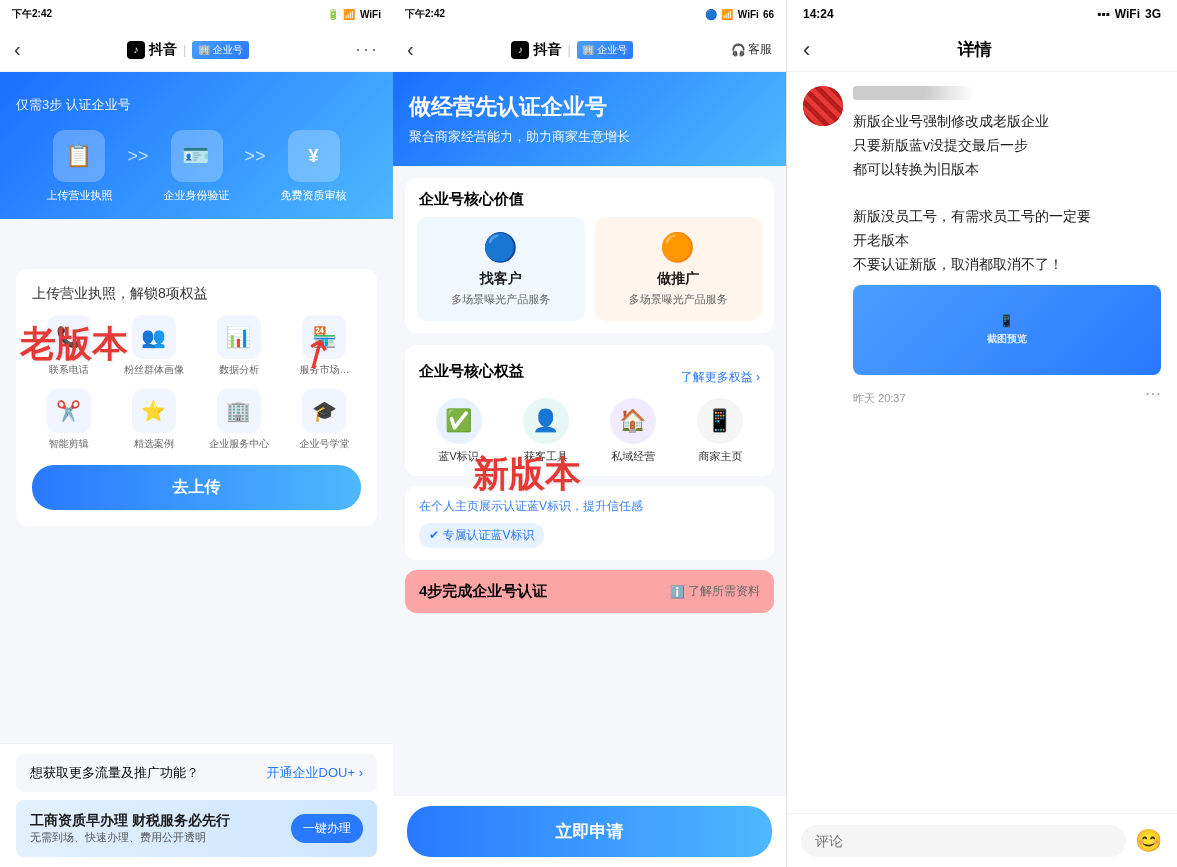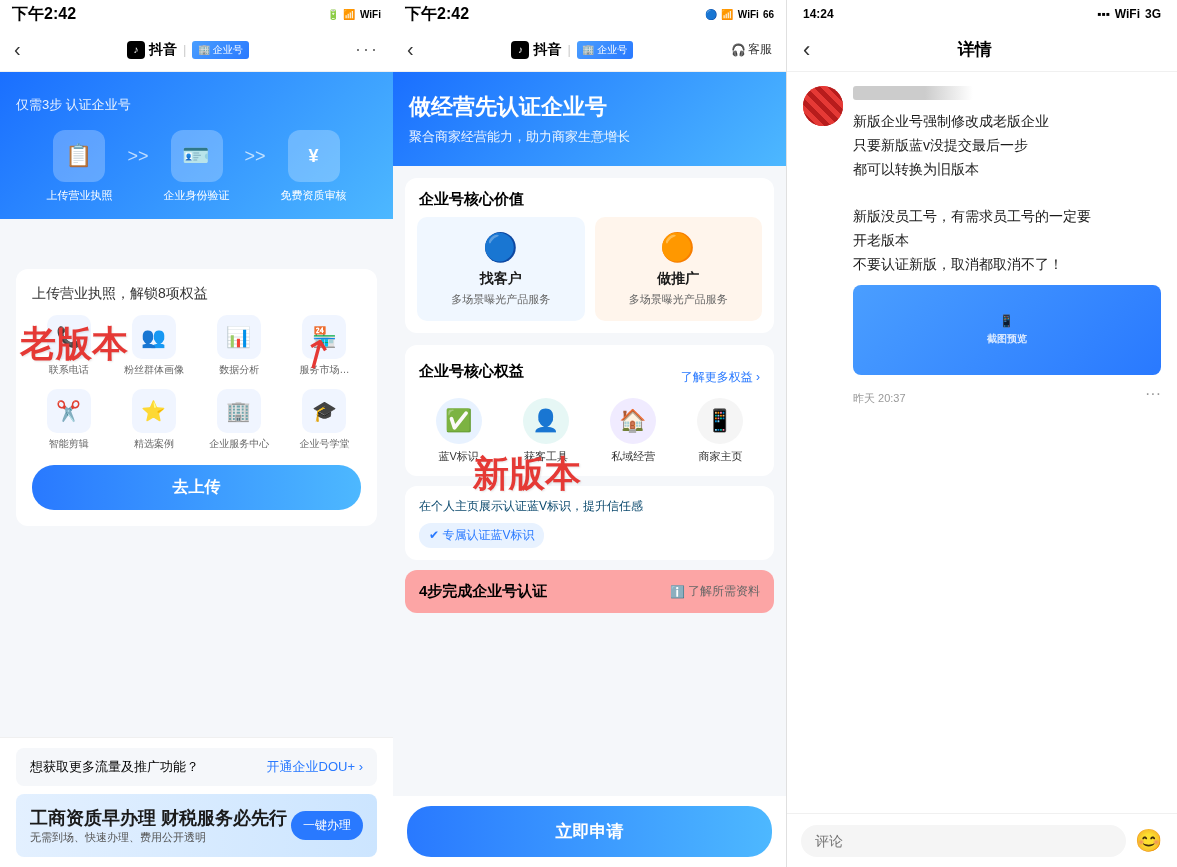--- a/index.html
+++ b/index.html
@@ -51,21 +51,21 @@
       height: 28px;
       background: #fff;
       display: flex;
       align-items: center;
       justify-content: space-between;
       padding: 0 12px;
       font-size: 11px;
       font-weight: 600;
       color: #000;
     }
-    .status-bar .time { font-size: 16px; font-weight: 700; }
+    .status-bar .time { font-size: 10px; font-weight: 700; }
     .status-bar .icons { display: flex; gap: 4px; align-items: center; font-size: 10px; }
 
     
     .nav-bar {
       height: 44px;
       background: #fff;
       display: flex;
       align-items: center;
       justify-content: space-between;
       padding: 0 14px;
@@ -200,21 +200,21 @@
       padding: 10px 14px; background: #f5f7fa; border-radius: 8px;
       font-size: 13px;
     }
     .footer-promo-link { color: #2979ff; font-size: 13px; }
 
     .footer-banner {
       background: linear-gradient(90deg, #e3f0ff, #cce5ff);
       padding: 12px 14px; display: flex; align-items: center;
       justify-content: space-between; font-size: 13px;
     }
-    .footer-banner .banner-text { font-size: 18px; color: #1a1a1a; font-weight: 600; }
+    .footer-banner .banner-text { font-size: 14px; color: #1a1a1a; font-weight: 600; }
     .footer-banner .banner-sub { font-size: 11px; color: #555; }
     .footer-banner-btn {
       background: #2979ff; color: #fff; border: none; border-radius: 16px;
       padding: 6px 12px; font-size: 12px; cursor: pointer;
     }
 
     
     .hero2 {
       background: linear-gradient(135deg, #1a6fff 0%, #4db8ff 100%);
       padding: 20px 16px 20px;
@@ -261,21 +261,21 @@
     .benefit-icon.blue { background: #e8f2ff; }
     .benefit-icon.teal { background: #e6f7f5; }
     .benefit-icon.purple { background: #f0ebff; }
     .benefit-icon.gray { background: #f5f5f5; }
     .benefit-label { font-size: 11px; color: #333; }
 
     .blue-v-section {
       background: #fff; border-radius: 12px; padding: 12px 14px;
       margin-top: 10px;
     }
-    .blue-v-desc { font-size: 12px; color: #0c4a6e; margin-bottom: 8px; }
+    .blue-v-desc { font-size: 12px; color: #3b82f6; margin-bottom: 8px; }
     .blue-v-tag {
       display: inline-flex; align-items: center; gap: 4px;
       background: #e8f2ff; color: #2979ff; font-size: 12px;
       padding: 4px 10px; border-radius: 12px;
     }
 
     .steps-section {
       background: #fca5a5; border-radius: 12px; padding: 12px 14px;
       margin-top: 10px;
       text-align: center;

